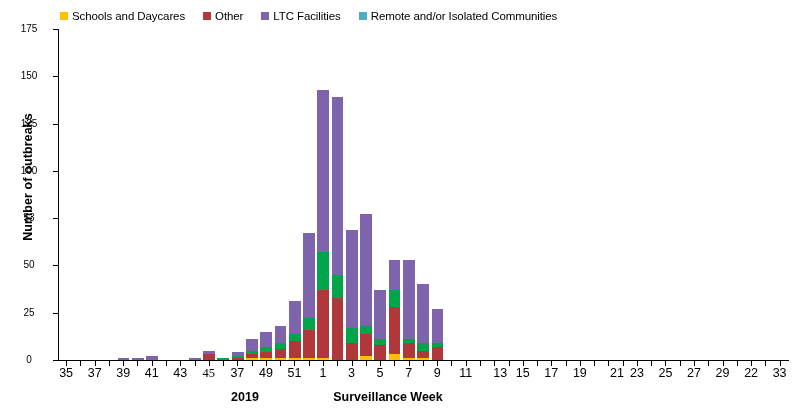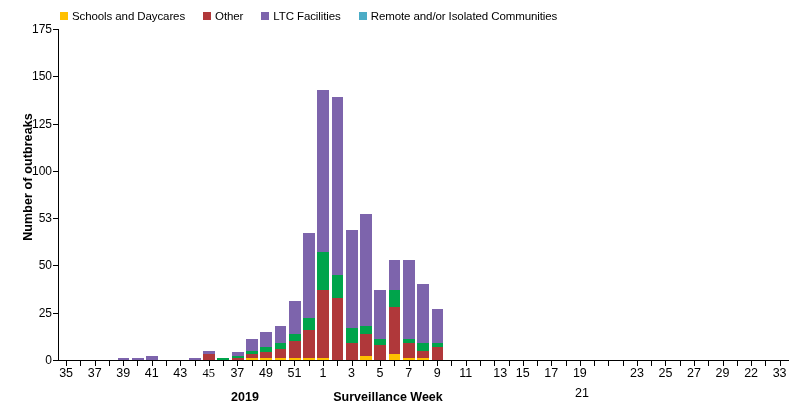--- a/index.html
+++ b/index.html
@@ -49,22 +49,22 @@
     transform:rotate(-90deg);
     transform-origin:center center;
     font-size:12.5px;
     font-weight:bold;
     letter-spacing:0.1px;
   }
   .ytick{
     position:absolute;
     right:0;
     width:46px;
-    text-align:right;
-    font-size:12px;
+    text-align:center;
+    font-size:10px;
     line-height:12px;
     transform:translateY(-6px);
   }
   .ytick-wrap{
     position:absolute;
     left:0; top:0; width:52px; height:413px;
   }
   .ytick-mark{
     position:absolute;
     left:53px;
@@ -341,21 +341,21 @@
       <div class="xtick-label" style="left: 309.995px;">1</div>
       <div class="xtick-label" style="left: 338.535px;">3</div>
       <div class="xtick-label" style="left: 367.075px;">5</div>
       <div class="xtick-label" style="left: 395.615px;">7</div>
       <div class="xtick-label" style="left: 424.155px;">9</div>
       <div class="xtick-label" style="left: 452.695px;">11</div>
       <div class="xtick-label" style="left: 481.235px; text-align: right;">13</div>
       <div class="xtick-label" style="left: 509.775px;">15</div>
       <div class="xtick-label" style="left: 538.315px;">17</div>
       <div class="xtick-label" style="left: 566.855px;">19</div>
-      <div class="xtick-label" style="left: 569px; margin-top: 20px;">21</div>
+      <div class="xtick-label" style="left: 604px;">21</div>
       <div class="xtick-label" style="left: 623.935px;">23</div>
       <div class="xtick-label" style="left: 652.475px;">25</div>
       <div class="xtick-label" style="left: 681.015px;">27</div>
       <div class="xtick-label" style="left: 709.555px;">29</div>
       <div class="xtick-label" style="left: 738.095px;">22</div>
       <div class="xtick-label" style="left: 766.635px;">33</div>
     </div>
 
   <div class="group-label" style="left:328px;">Surveillance Week</div>
   <div class="group-label" style="left:185px;">2019</div>

